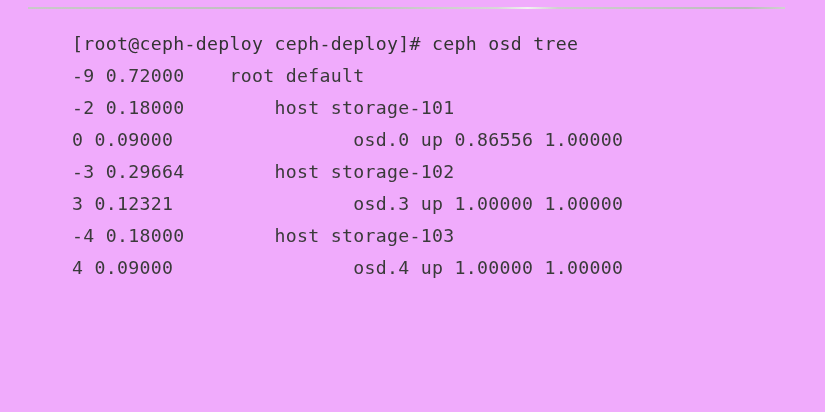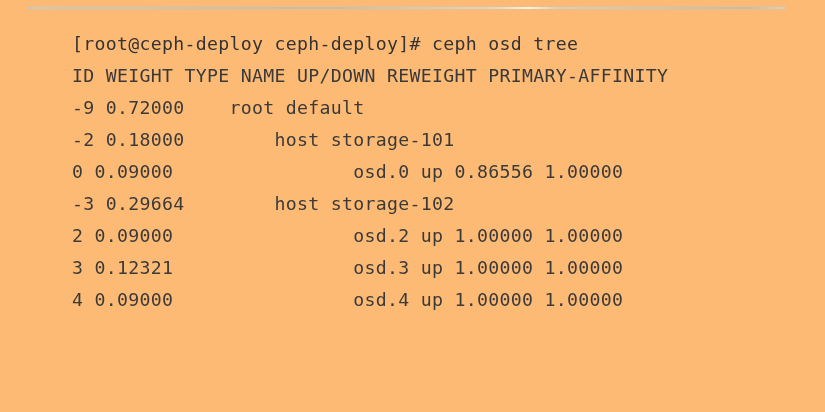--- a/index.html
+++ b/index.html
@@ -11,21 +11,21 @@
   body {
     width: 825px;
     height: 412px;
     overflow: hidden;
     font-family: "DejaVu Sans Mono", "Liberation Mono", monospace;
   }
   .page {
     position: relative;
     width: 825px;
     height: 412px;
-    background: #fdba74;
+    background: #f0abfc;
   }
   .top-rule {
     position: absolute;
     left: 28px;
     top: 7px;
     width: 757px;
     height: 2px;
     background: linear-gradient(to right,
         #c9c9c9 0%,
         #bdbdbd 40%,
@@ -57,23 +57,22 @@
 </style>
 </head>
 <body>
 
 <div class="page">
 
   <div class="top-rule"></div>
 
   <div class="terminal">
     <span class="term-line cmd">[root@ceph-deploy ceph-deploy]# ceph osd tree</span>
-    <span class="term-line">ID WEIGHT TYPE NAME UP/DOWN REWEIGHT PRIMARY-AFFINITY</span>
     <span class="term-line">-9 0.72000    root default</span>
     <span class="term-line">-2 0.18000        host storage-101</span>
     <span class="term-line">0 0.09000                osd.0 up 0.86556 1.00000</span>
     <span class="term-line">-3 0.29664        host storage-102</span>
-    <span class="term-line">2 0.09000                osd.2 up 1.00000 1.00000</span>
     <span class="term-line">3 0.12321                osd.3 up 1.00000 1.00000</span>
+    <span class="term-line">-4 0.18000        host storage-103</span>
     <span class="term-line">4 0.09000                osd.4 up 1.00000 1.00000</span>
   </div>
 
 </div>
 
 </body></html>

